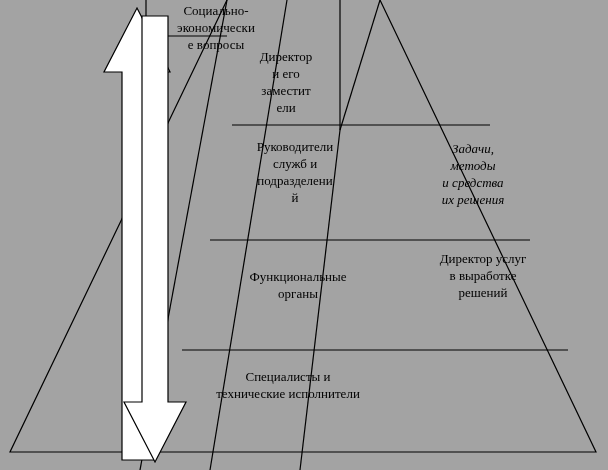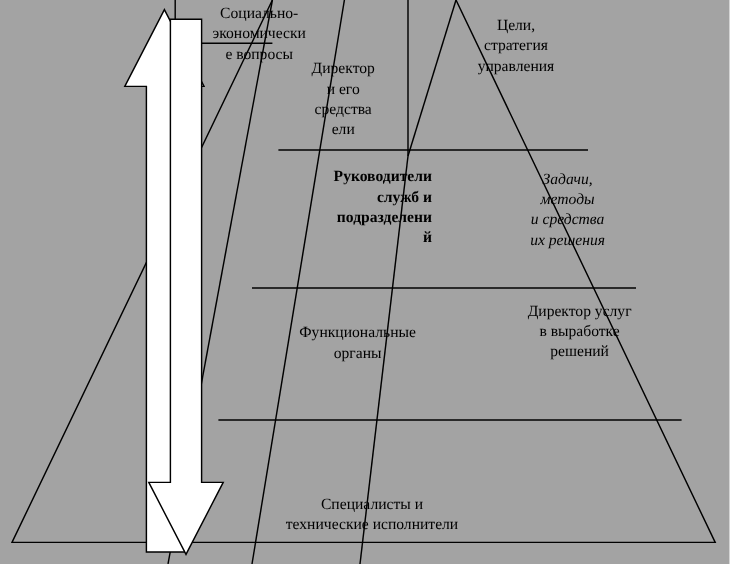--- a/index.html
+++ b/index.html
@@ -25,22 +25,21 @@
   .lbl {
     position: absolute;
     text-align: center;
     color: #000000;
     font-family: "Liberation Serif", serif;
     font-size: 13px;
     line-height: 17px;
     white-space: pre-line;
   }
   .lbl.bold {
-    font-weight: bold;
-    text-align: right;
+    font-weight: normal;
   }
   
   #label-technical {
     left: 6px;
     top: 358px;
     width: 118px;
   }
   
   #label-director {
     left: 232px;
@@ -51,24 +50,23 @@
     left: 230px;
     top: 138px;
     width: 130px;
   }
   #label-functional {
     left: 218px;
     top: 268px;
     width: 160px;
   }
   #label-specialists {
-    left: 200px;
+    left: 178px;
     top: 368px;
     width: 220px;
-    margin-top: 43px;
   }
   
   #label-socioeconomic {
     left: 150px;
     top: 2px;
     width: 132px;
   }
   
   #label-goals {
     left: 360px;
@@ -120,27 +118,24 @@
 
     <path d="M 155 8 L 188 72 L 172 72 L 172 460 L 140 460 L 140 72 L 122 72 Z" fill="#ffffff" stroke="#000000" stroke-width="1.2" transform="translate(-18,0)"></path>
 
     <path d="M 152 16 L 152 402 L 134 402 L 165 462 L 196 402 L 178 402 L 178 16 Z" fill="#ffffff" stroke="#000000" stroke-width="1.2" transform="translate(-10,0)"></path>
   </svg>
 
   <div class="lbl" id="label-socioeconomic">Социально-
 экономически
 е вопросы</div>
 
-  <div class="lbl" id="label-goals">Цели,
-стратегия
-управления</div>
 
   <div class="lbl" id="label-director">Директор
 и его
-средства
+заместит
 ели</div>
 
   <div class="lbl bold" id="label-heads">Руководители
 служб и
 подразделени
 й</div>
 
   <div class="lbl" id="label-tasks">Задачи,
 методы
 и средства

